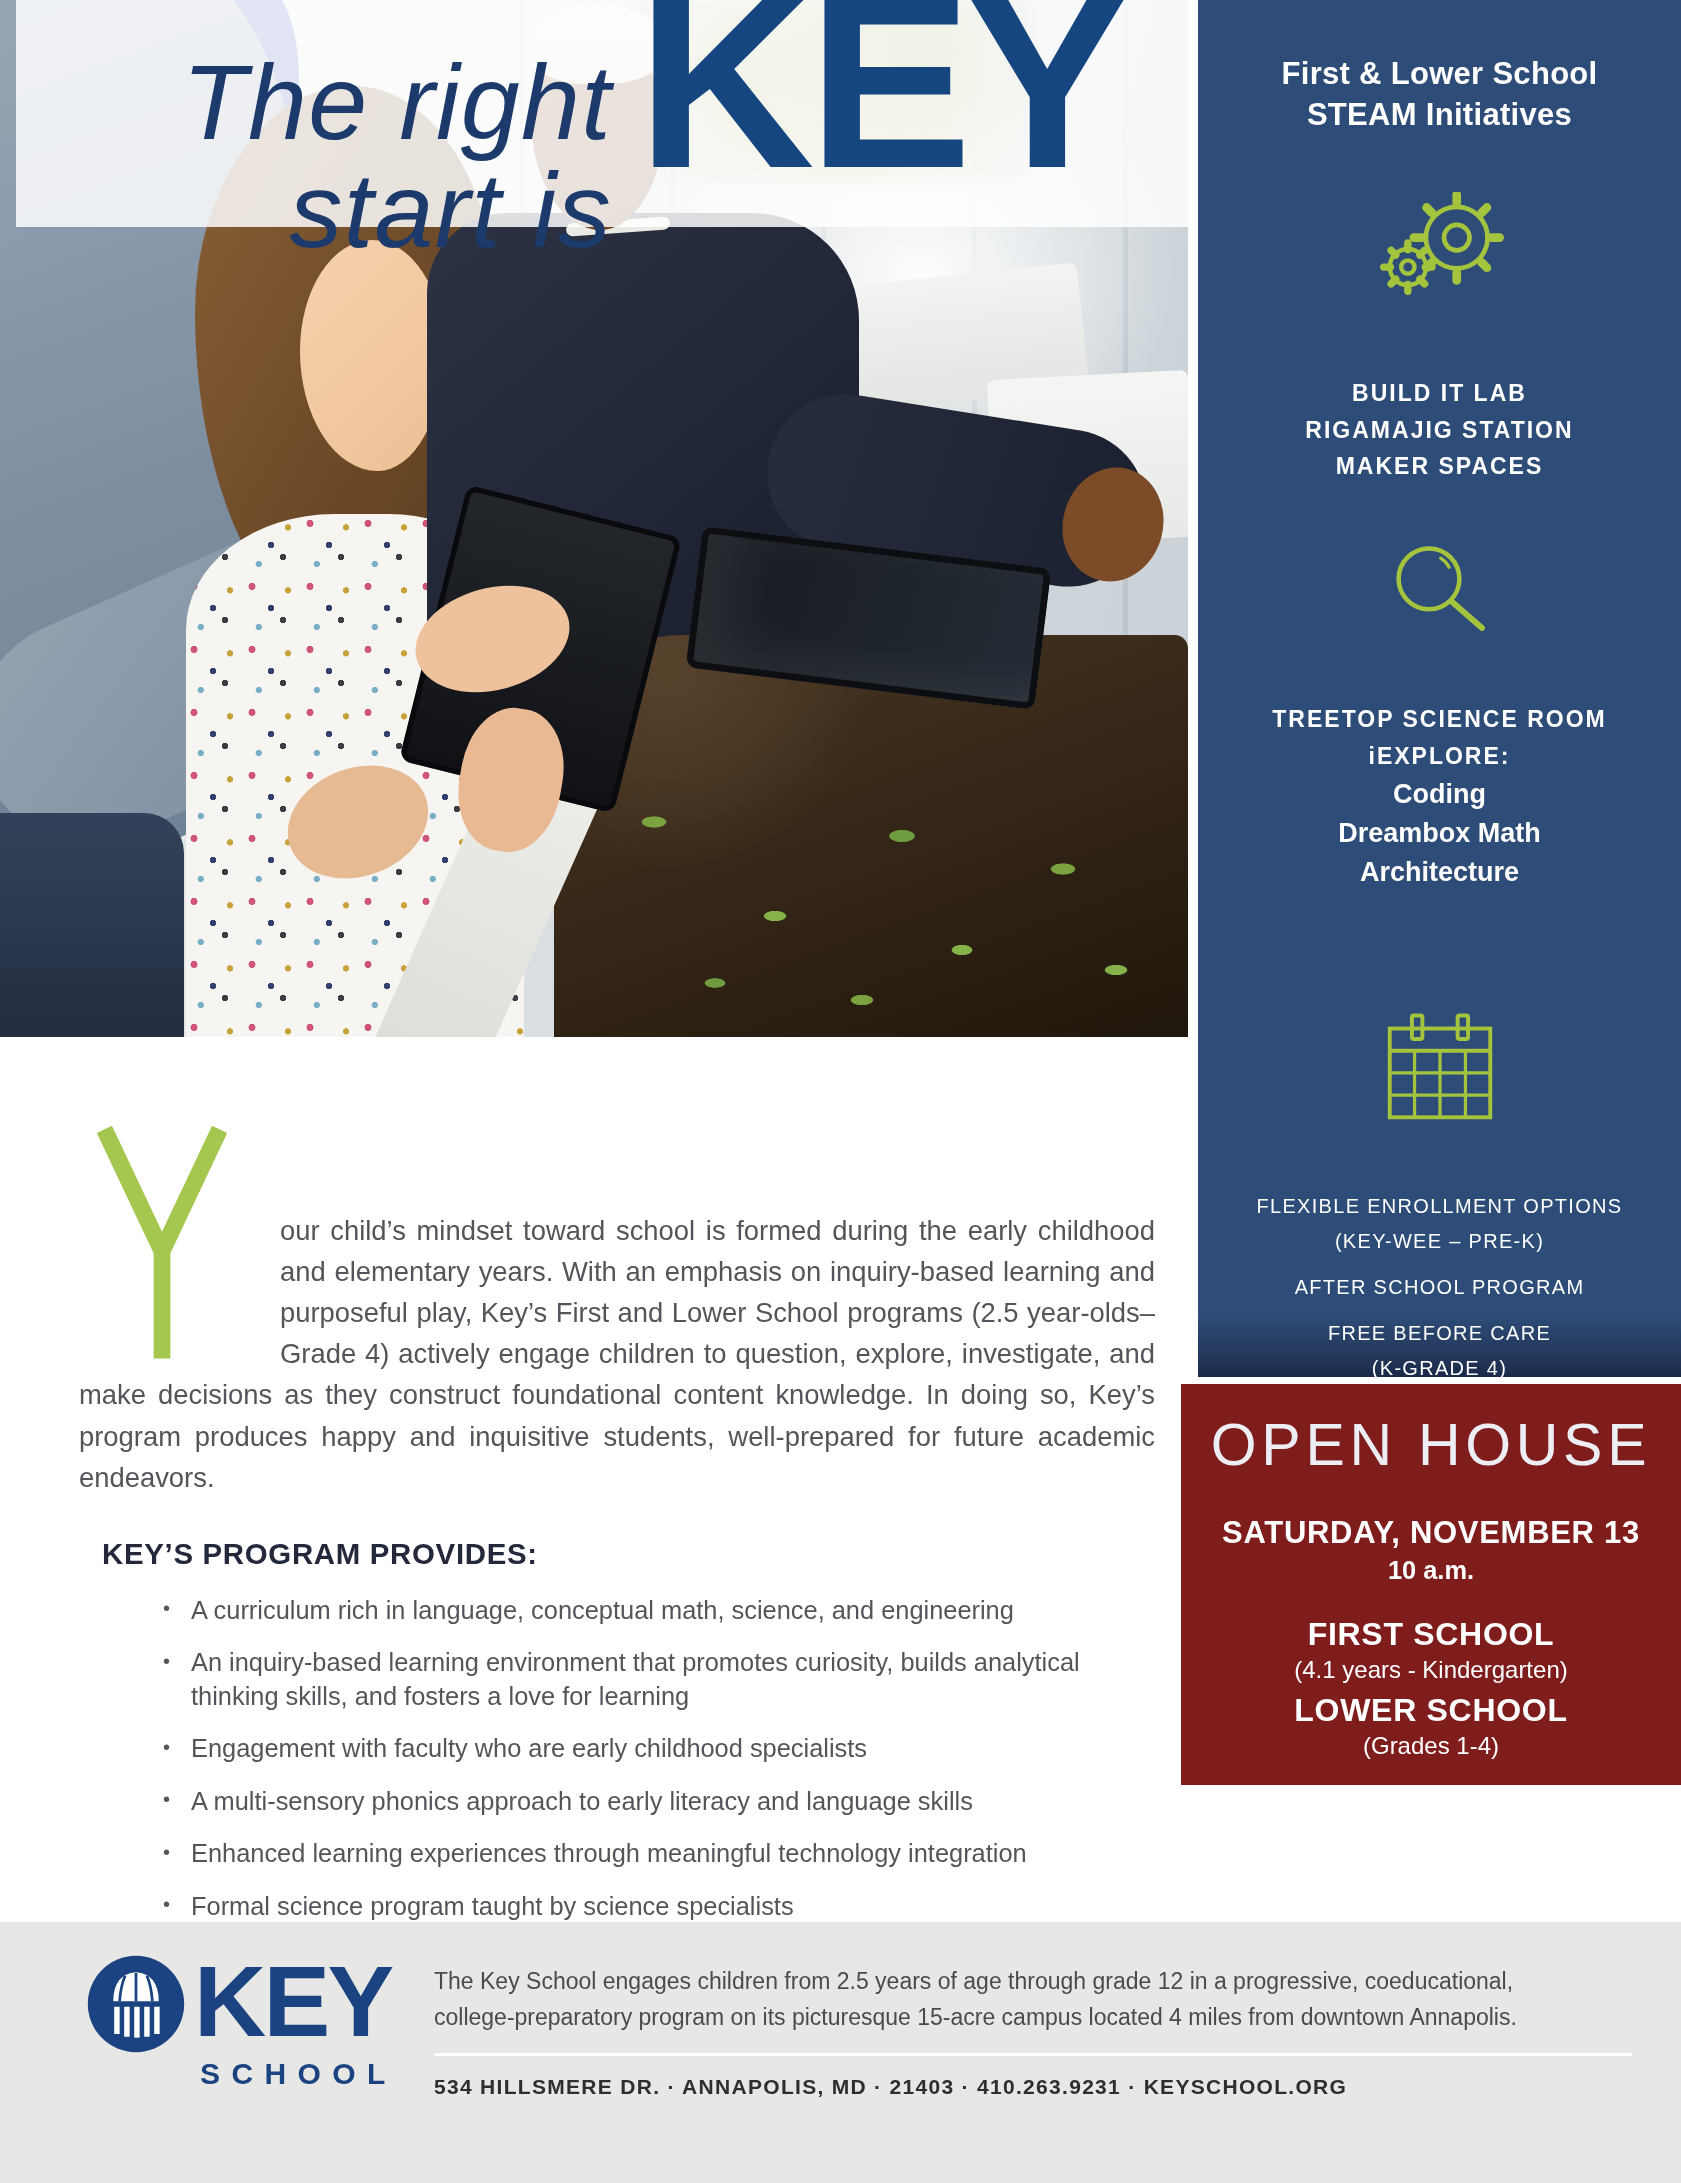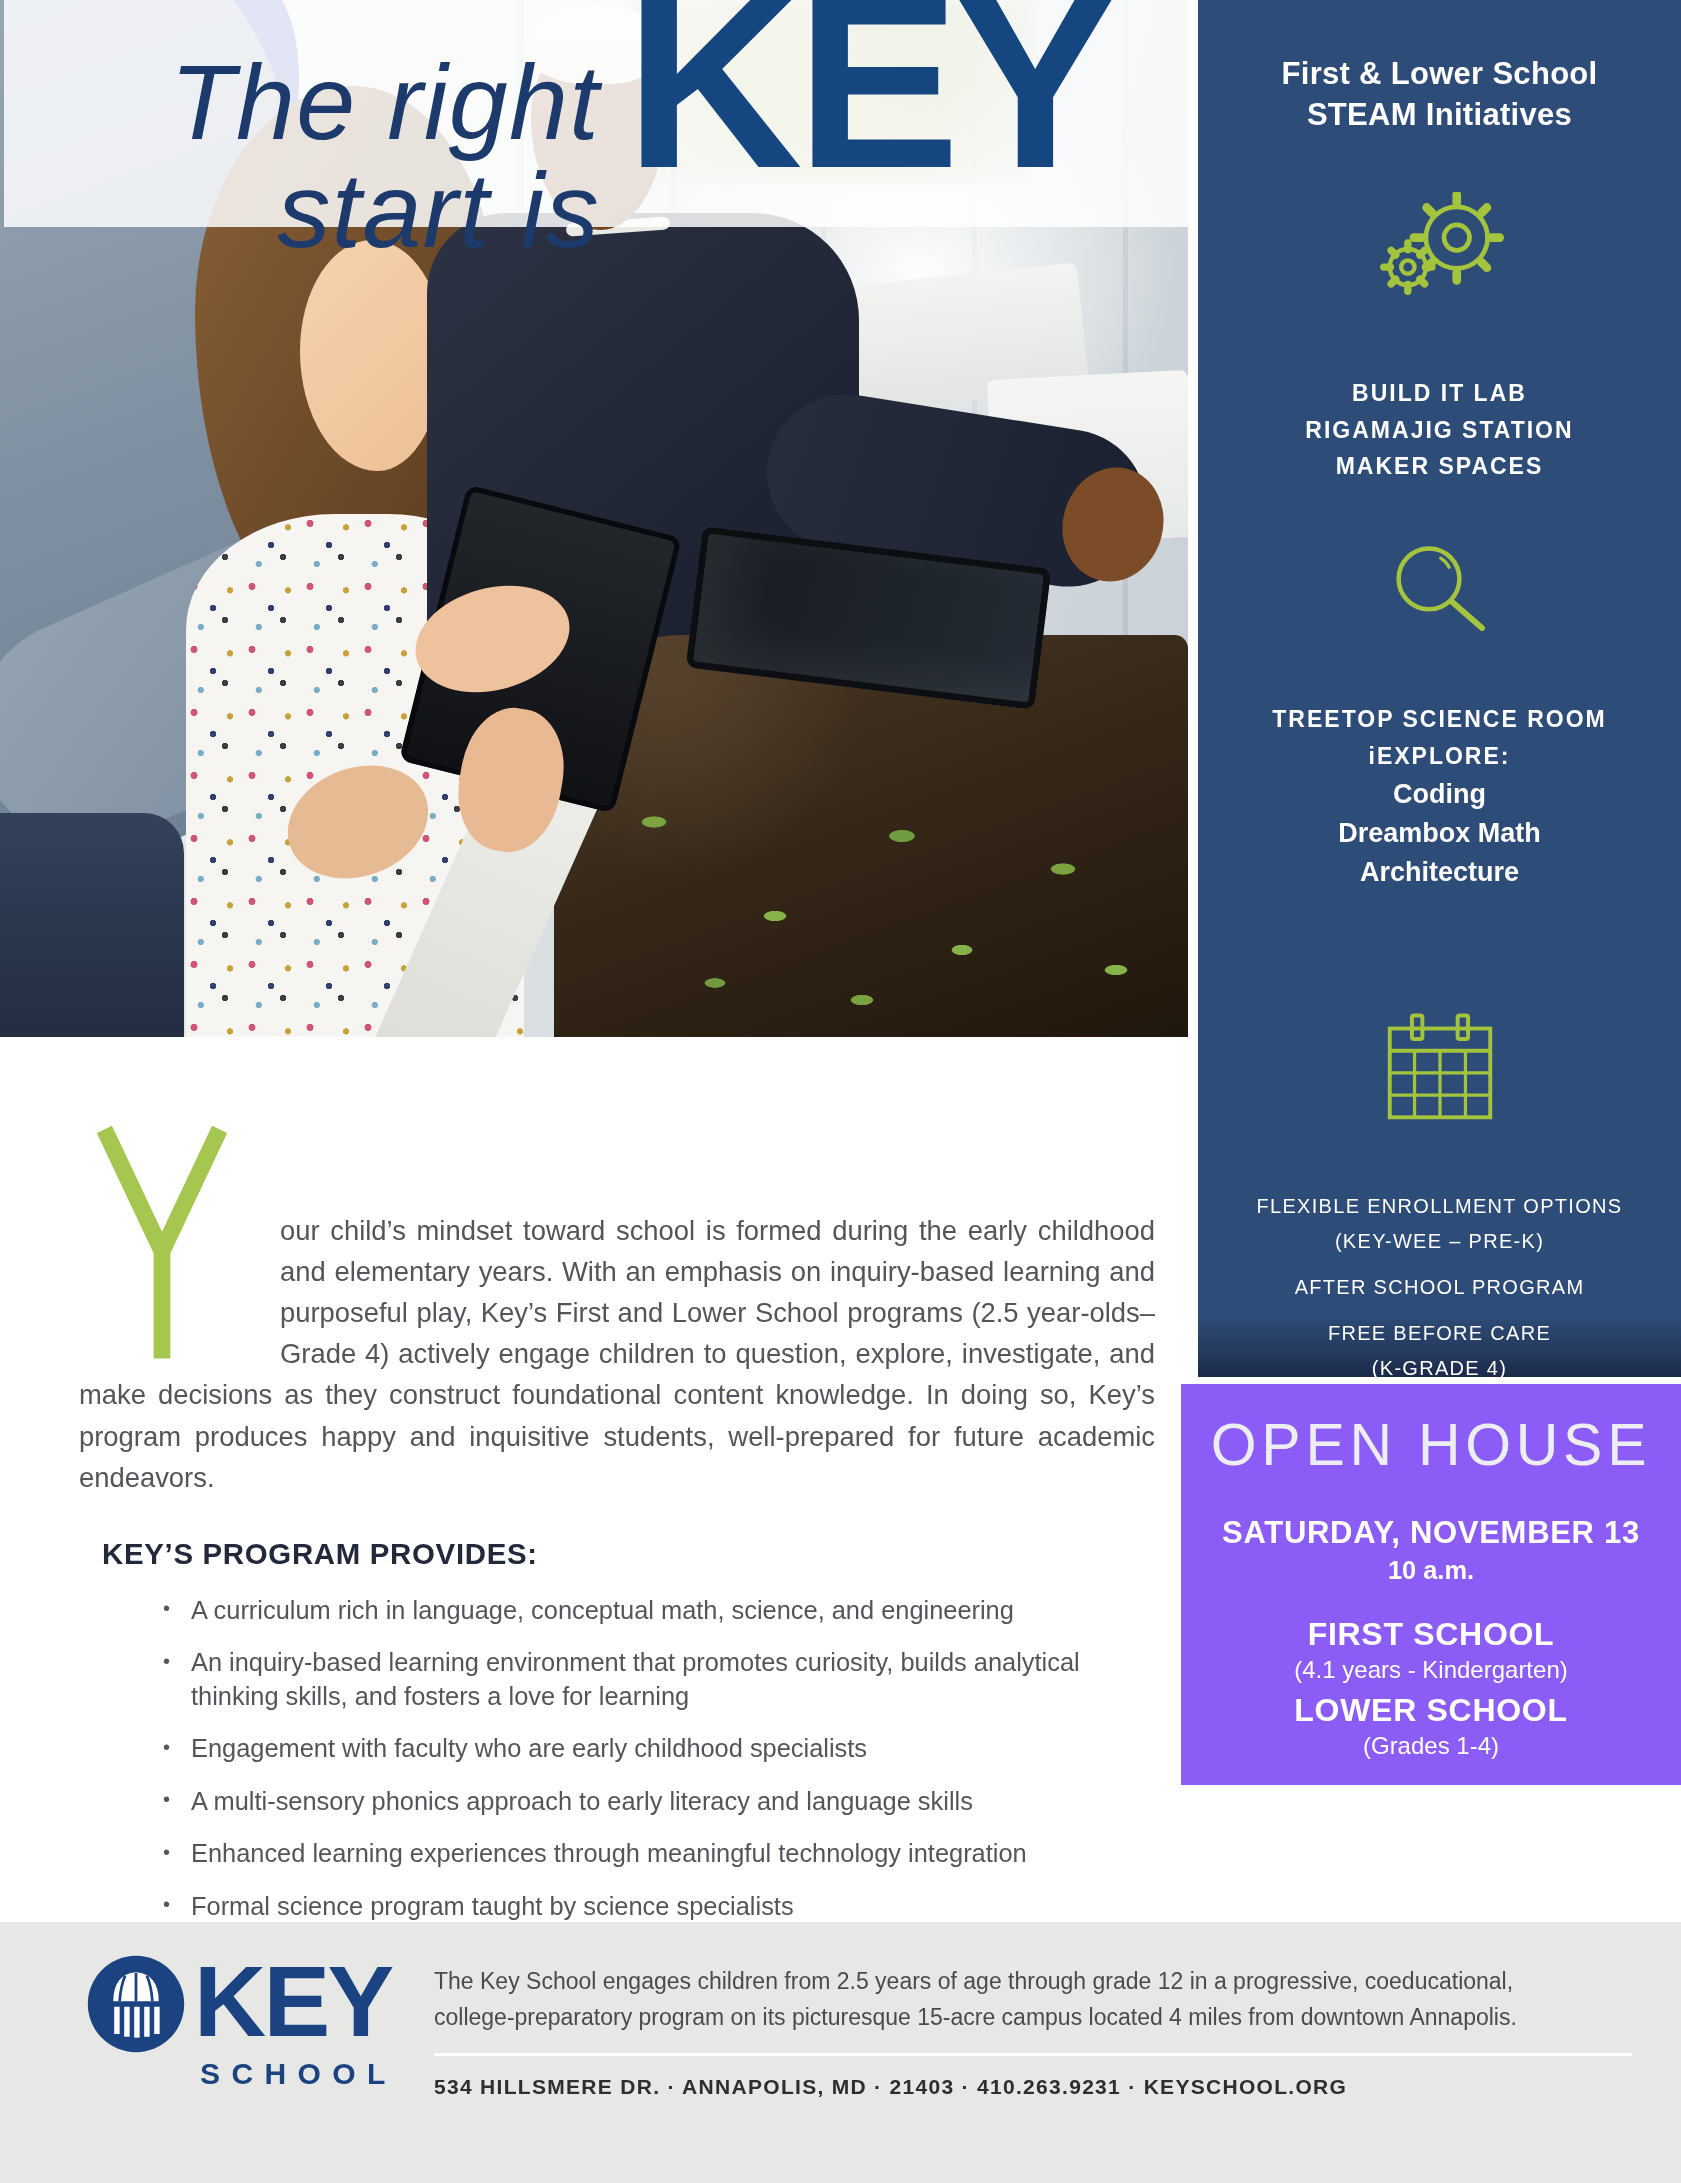--- a/index.html
+++ b/index.html
@@ -81,21 +81,21 @@
             background:linear-gradient(#23262b,#0f1115);border-radius:12px;
             box-shadow:inset 0 0 0 5.4px #090a0d;}
   .ph-girl-hand1{left:414px;top:588px;width:157px;height:102px;background:#edc29c;
             border-radius:50%;transform:rotate(-15deg);}
   .ph-girl-hand2{left:460px;top:708px;width:102px;height:144px;background:#e8b992;
             border-radius:46%;transform:rotate(10deg);}
   .ph-adult-hand{left:286px;top:768px;width:144px;height:108px;background:#e6ba92;
             border-radius:50%;transform:rotate(-20deg);}
 
   
-  .overlay-band{position:absolute;left:4px;top:0;width:1188px;height:227px;
+  .overlay-band{position:absolute;left:16px;top:0;width:1188px;height:227px;
             background:rgba(255,255,255,.84);}
   .title-script{position:absolute;left:67px;top:48px;width:529px;text-align:right;
             font-style:italic;font-weight:400;color:#1d3a6c;font-size:106px;line-height:1.02;
             letter-spacing:1.3px;}
   .title-key{position:absolute;left:621px;top:-41px;color:#164680;font-weight:700;
             font-size:246px;letter-spacing:-6.7px;line-height:1;}
 
   
   .sidebar{position:absolute;left:1198px;top:0;width:483px;height:1377px;color:#ffffff;
             background:linear-gradient(180deg,#2d4c77 0,#2d4c77 1315px,#253a5e 1352px,#1b2a4a 1377px);
@@ -110,21 +110,21 @@
   .sci-mixed{font-size:27px;font-weight:700;line-height:1.45;}
   .sb-divider{margin-top:59px;width:241px;height:2.7px;background:#6b80a0;border:0;}
   .sb-list.enroll{margin-top:62px;font-size:20px;font-weight:400;letter-spacing:1.3px;line-height:1.35;}
   .sb-list.enroll div{margin-bottom:8px;}
   .sb-list.enroll div:nth-child(2),
   .sb-list.enroll div:nth-child(3),
   .sb-list.enroll div:nth-child(5){margin-bottom:19px;}
 
   
   .openhouse{position:absolute;left:1181px;top:1384px;width:500px;height:401px;
-            background:#8b5cf6;color:#ffffff;display:flex;flex-direction:column;
+            background:#7f1d1d;color:#ffffff;display:flex;flex-direction:column;
             align-items:center;text-align:center;}
   .oh-title{margin-top:27px;font-size:59px;font-weight:400;letter-spacing:4.7px;color:#eceef4;}
   .oh-divider{margin:20px 0 16px 0;width:328px;height:2px;background:#545e7c;border:0;}
   .oh-date{font-size:31px;font-weight:700;letter-spacing:0.7px;}
   .oh-time{margin-top:5.4px;font-size:25.4px;font-weight:700;}
   .oh-school{margin-top:31px;font-size:32px;font-weight:700;letter-spacing:0.7px;}
   .oh-school.second{margin-top:8px;}
   .oh-sub{margin-top:2.7px;font-size:24px;font-weight:400;}
   .oh-rsvp{margin-top:31px;font-size:27px;font-weight:400;}
   .oh-url{margin-top:17.4px;font-size:22px;font-weight:700;letter-spacing:1.7px;}

